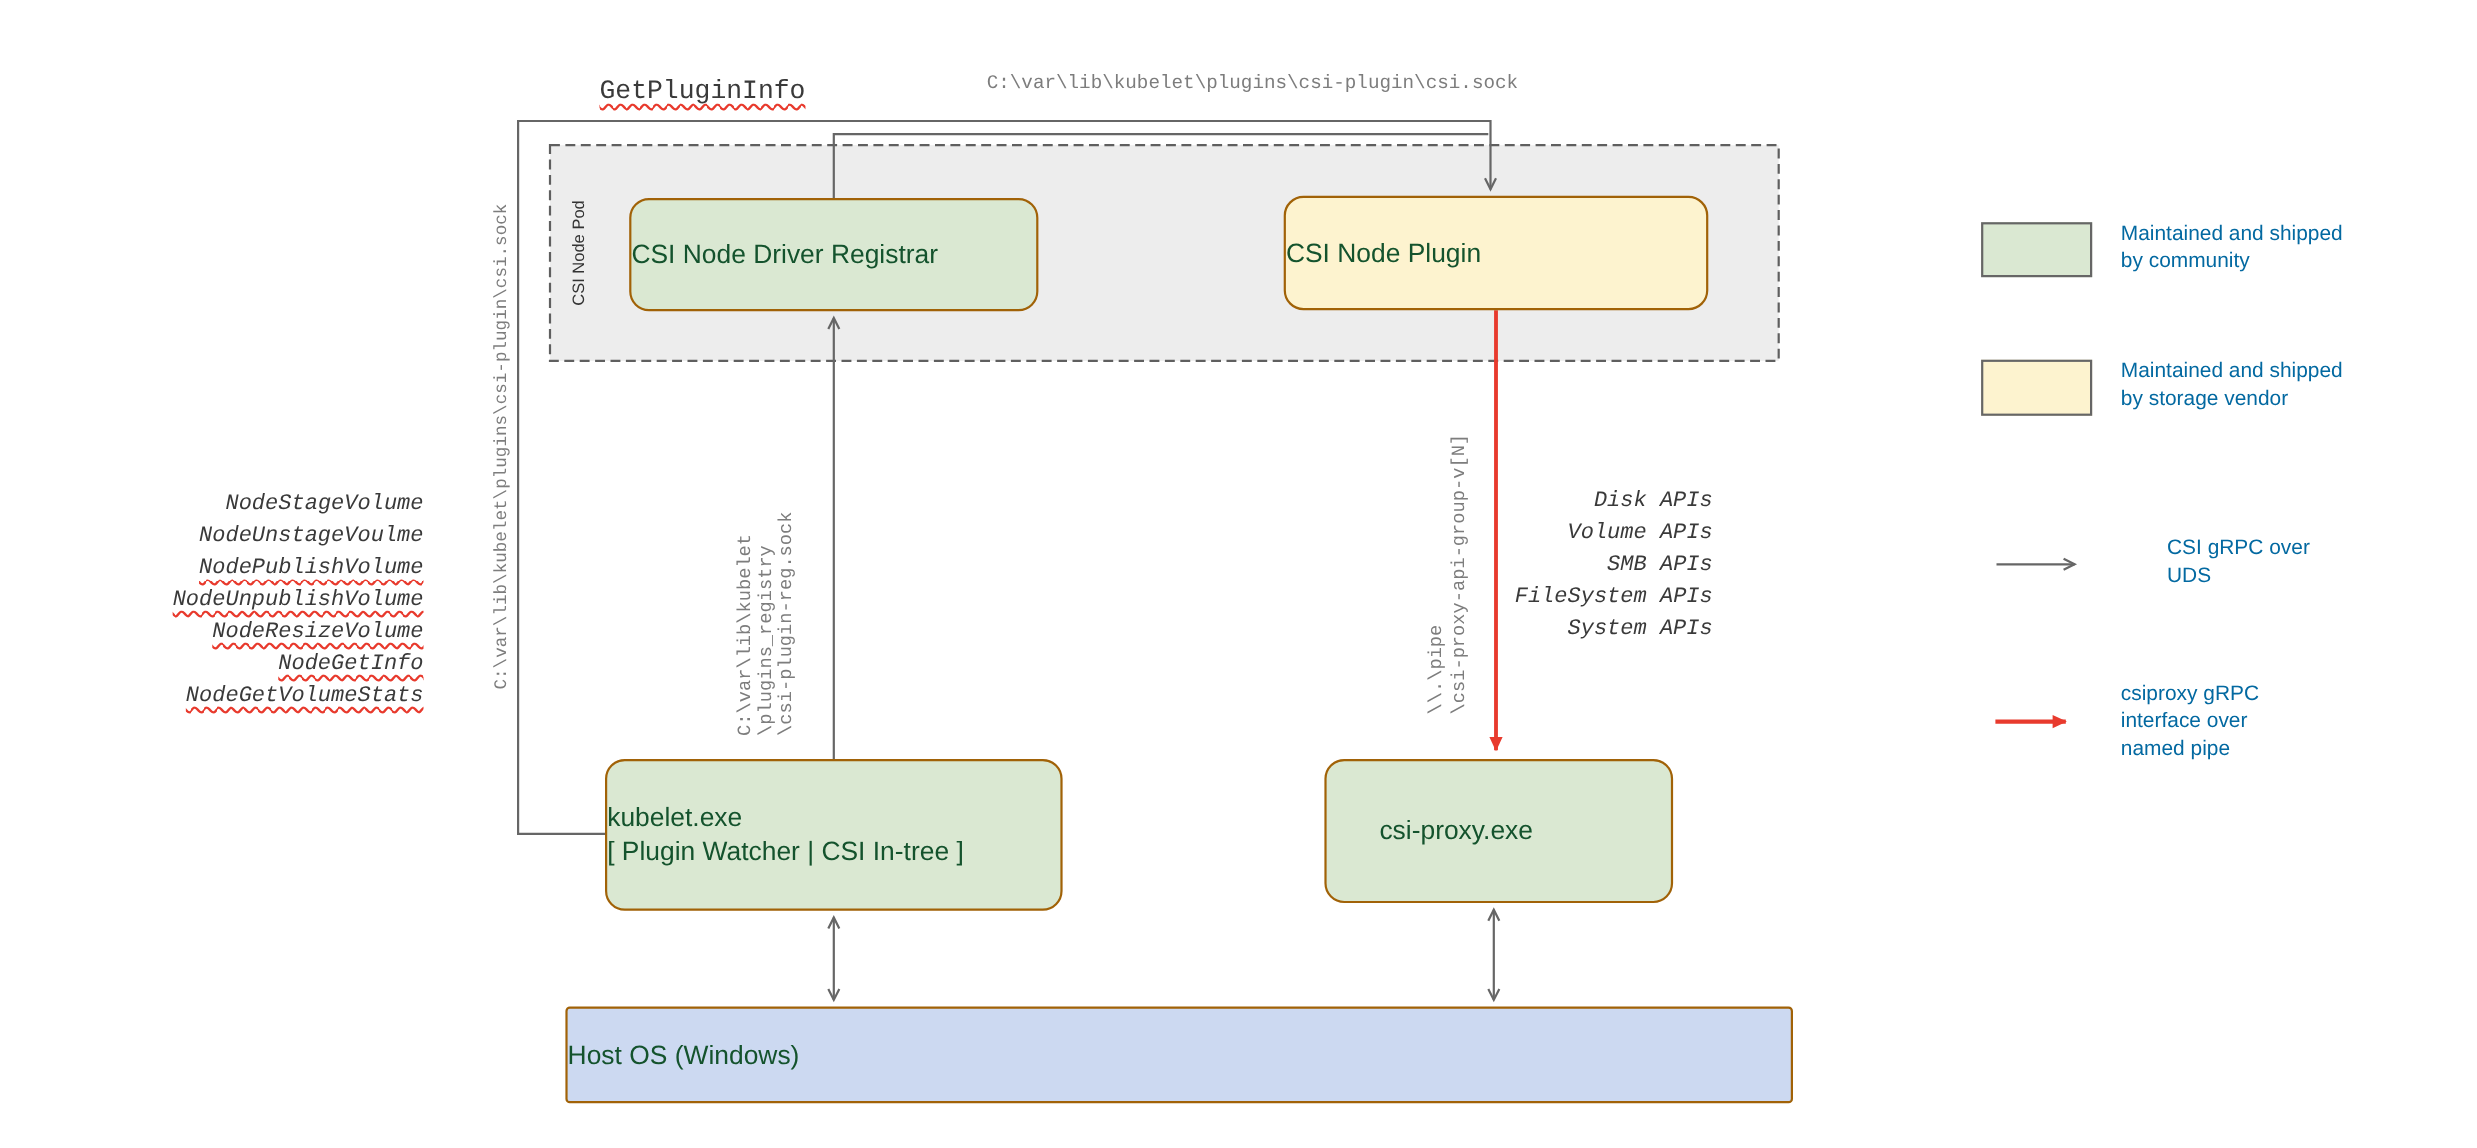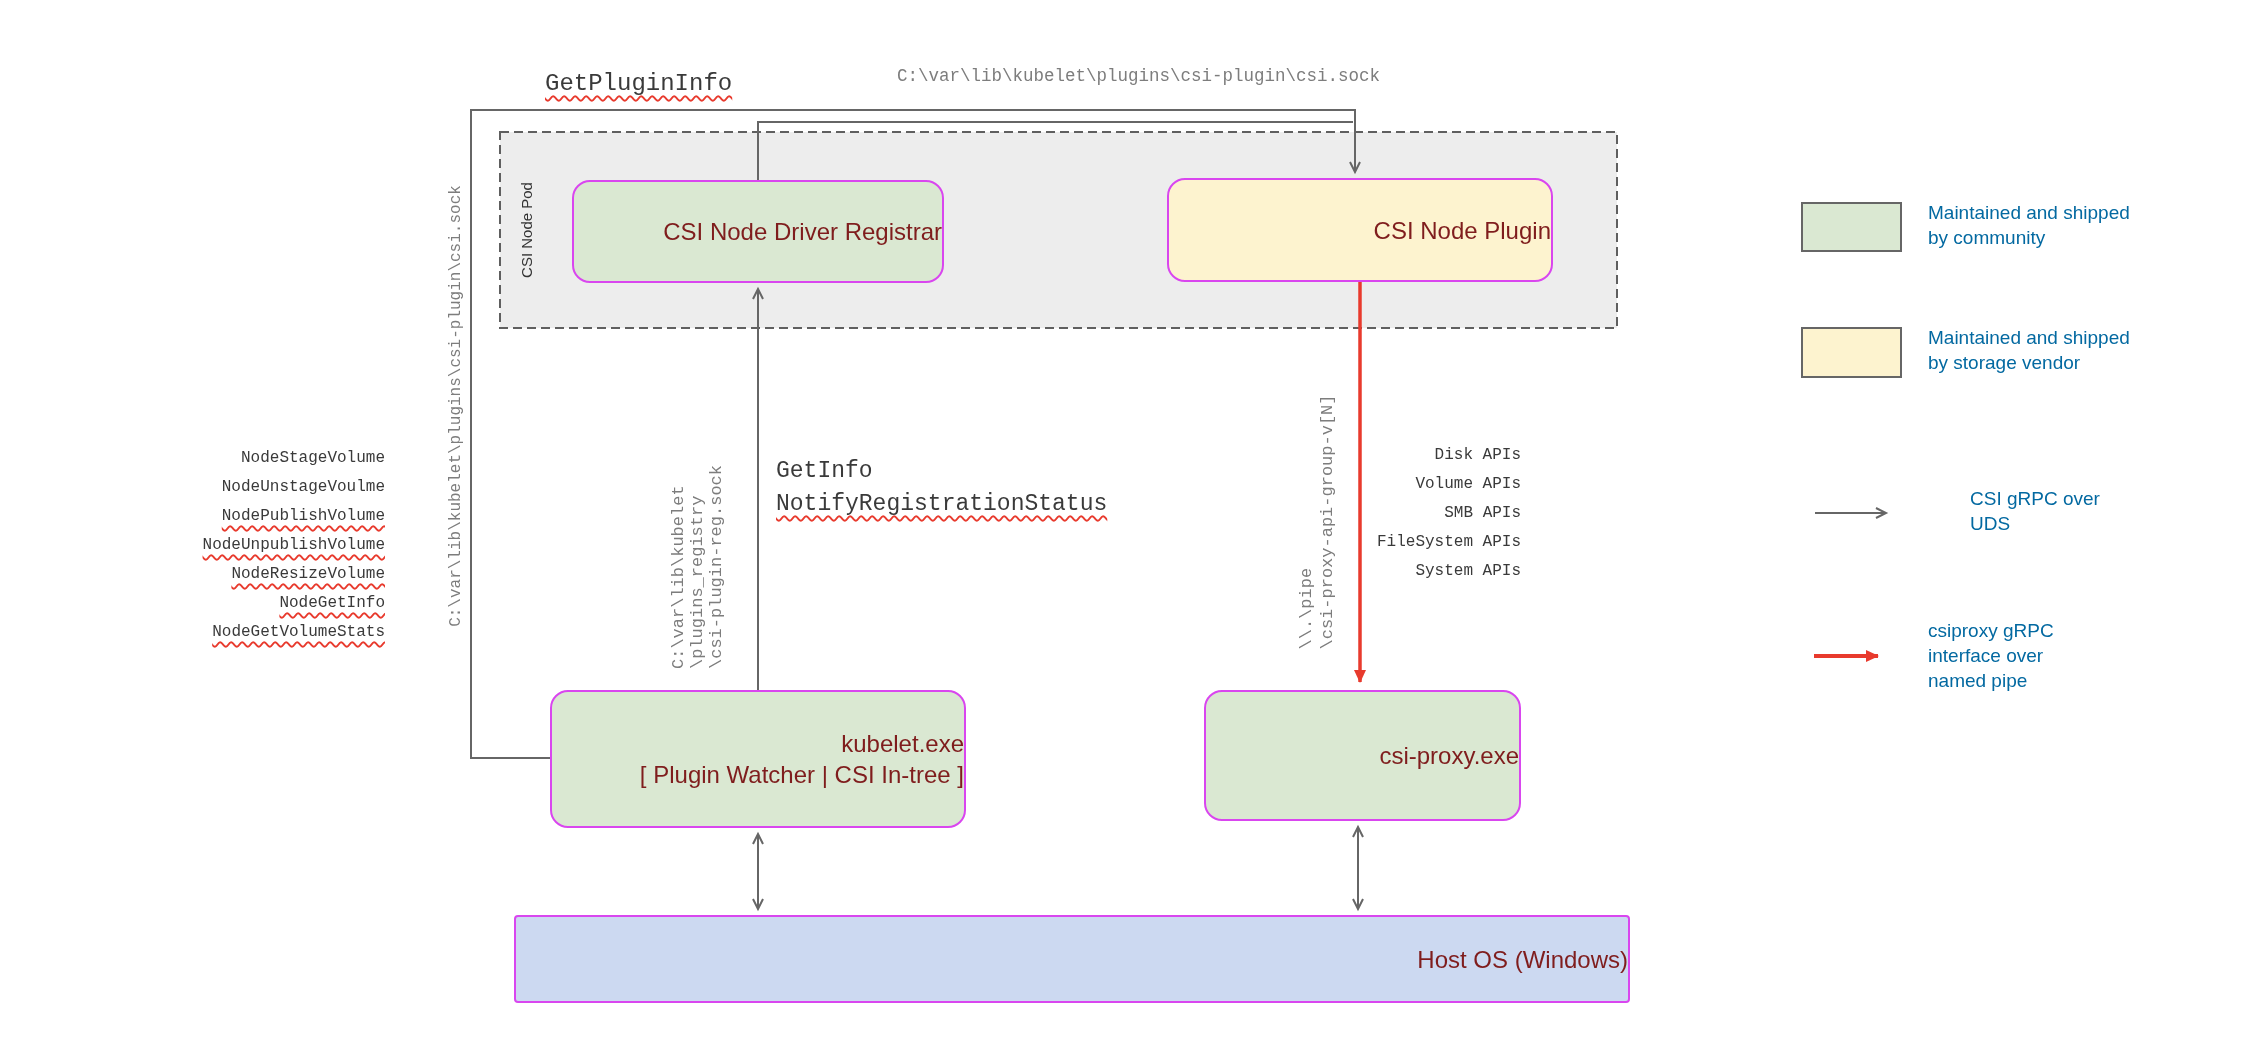--- a/index.html
+++ b/index.html
@@ -2,37 +2,37 @@
 <html style="--community_green: #dae8d2; --vendor_yellow: #fdf3cf; --host_blue: #ccd9f1; --pod_gray: #ededed; --line_gray: #666666; --pipe_red: #e83a2d; --wavy_red: #e83a2d; --path_text_gray: #7d7d7d; --mono_text: #3a3a3a;"><head>
 <meta charset="utf-8">
 <style>
   html,body{margin:0;padding:0;background:#ffffff;}
   #canvas{
     position:relative;width:2252px;height:1044px;background:#fff;overflow:hidden;
     font-family:"Liberation Sans",sans-serif;color:#1a1a1a;
   }
   #wires{position:absolute;left:0;top:0;width:2252px;height:1044px;}
   .box{
-    position:absolute;box-sizing:border-box;border:2px solid #d946ef;border-radius:18px;
-    display:flex;flex-direction:column;align-items:flex-end;justify-content:center;
-    text-align:center;font-size:24px;line-height:31px;color:#7f1d1d;
+    position:absolute;box-sizing:border-box;border:2px solid #a16207;border-radius:18px;
+    display:flex;flex-direction:column;align-items:flex-start;justify-content:center;
+    text-align:center;font-size:24px;line-height:31px;color:#14532d;
   }
   .green{background:var(--community_green,#dae8d2);}
   .yellow{background:var(--vendor_yellow,#fdf3cf);}
   .blue{background:var(--host_blue,#ccd9f1);border-radius:4px;}
   .mono{font-family:"Liberation Mono",monospace;color:var(--mono_text,#3a3a3a);}
   .graytxt{color:var(--path_text_gray,#7d7d7d);}
   .abs{position:absolute;white-space:nowrap;}
   .vtext{position:absolute;transform:translate(-50%,-50%) rotate(-90deg);white-space:nowrap;}
   .wavy{
     text-decoration-line:underline;text-decoration-style:wavy;
     text-decoration-color:var(--wavy_red,#e83a2d);text-decoration-thickness:1.5px;
     text-underline-offset:5px;
   }
-  .list{font-size:16px;line-height:29px;}
+  .list{font-size:20px;line-height:29px;font-style:italic;}
   .swatch{position:absolute;box-sizing:border-box;width:101px;height:50px;border:2px solid #666;}
   .legend-label{position:absolute;font-size:19px;line-height:25px;color:#0369a1;}
 </style>
 </head>
 <body>
 
 <div id="canvas">
 
   <svg id="wires" viewBox="0 0 2252 1044">
     <defs>
@@ -94,24 +94,20 @@
   <div class="abs mono list" style="left:60px;top:444px;width:325px;text-align:right;">
     <div>NodeStageVolume</div>
     <div>NodeUnstageVoulme</div>
     <div class="wavy">NodePublishVolume</div>
     <div class="wavy">NodeUnpublishVolume</div>
     <div class="wavy">NodeResizeVolume</div>
     <div class="wavy">NodeGetInfo</div>
     <div class="wavy">NodeGetVolumeStats</div>
   </div>
 
-  <div class="abs mono" style="left:776px;top:455px;font-size:23px;line-height:33px;">
-    <div>GetInfo</div>
-    <div class="wavy">NotifyRegistrationStatus</div>
-  </div>
 
   <div class="vtext mono graytxt" style="left:697px;top:567px;font-size:17px;line-height:19px;text-align:left;">
     <div>C:\var\lib\kubelet</div>
     <div>\plugins_registry</div>
     <div>\csi-plugin-reg.sock</div>
   </div>
 
   <div class="vtext mono graytxt" style="left:1317px;top:522px;font-size:17px;line-height:21px;text-align:left;">
     <div>\\.\pipe</div>
     <div>\csi-proxy-api-group-v[N]</div>

